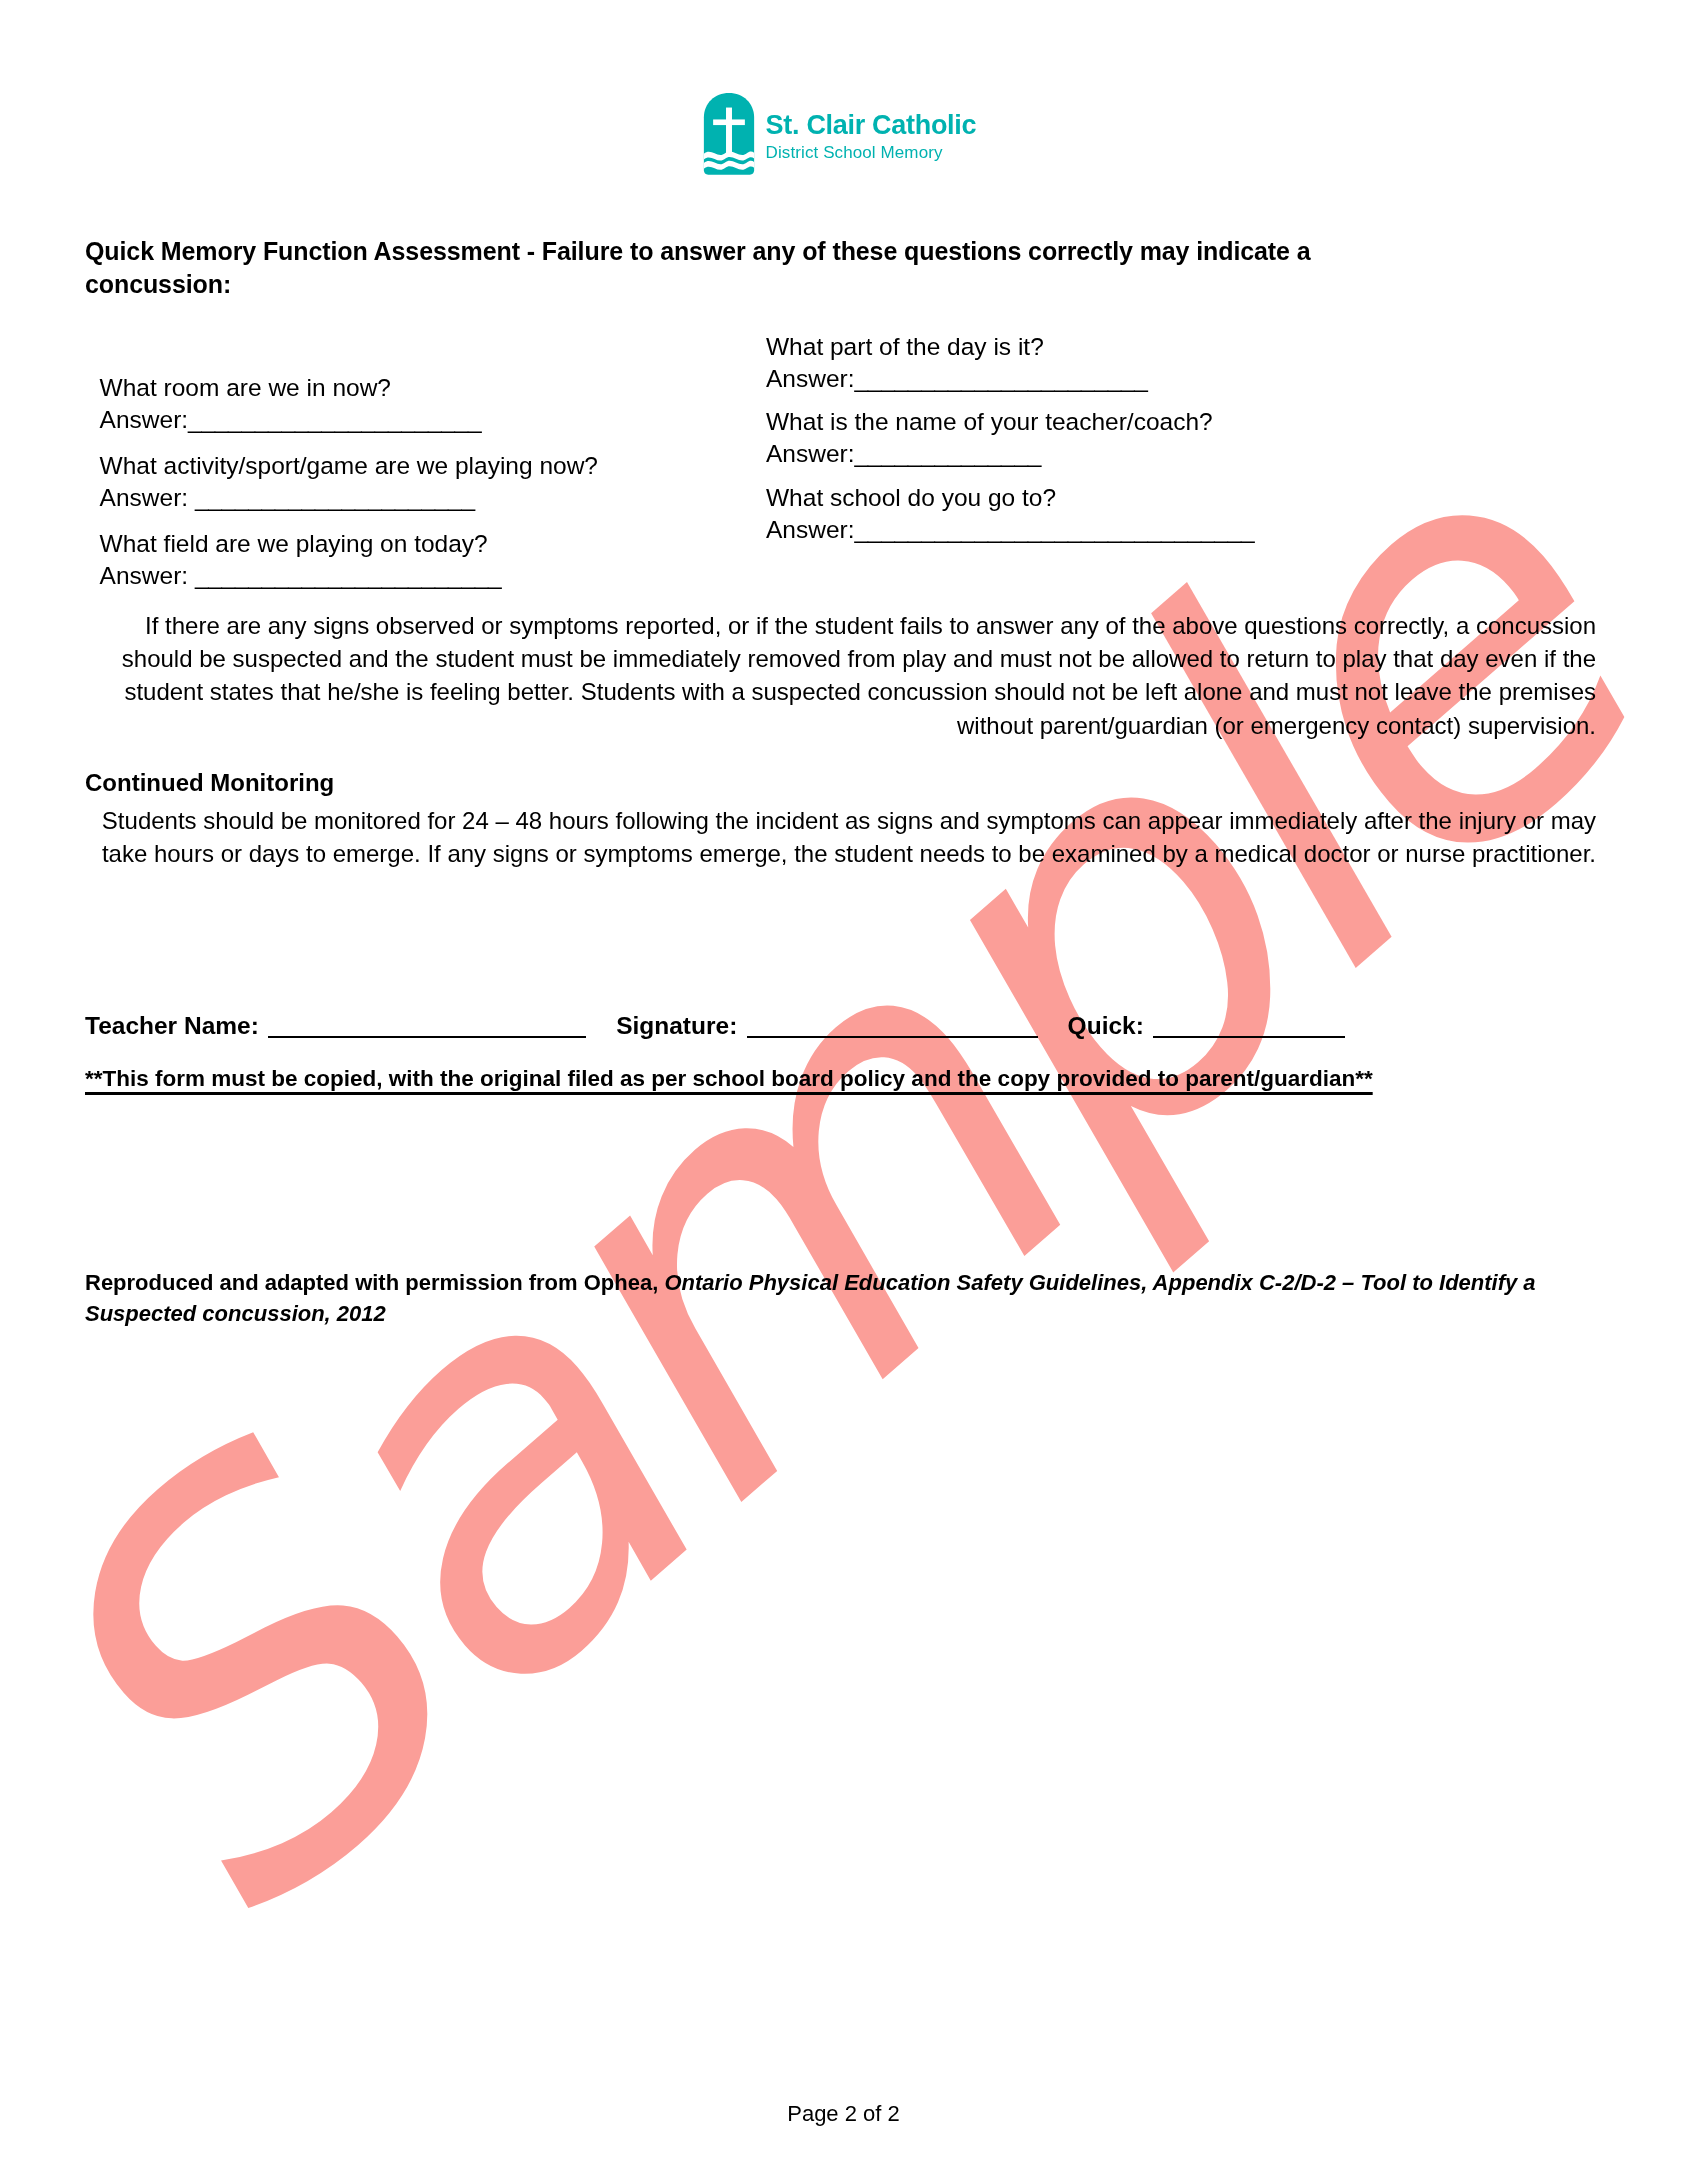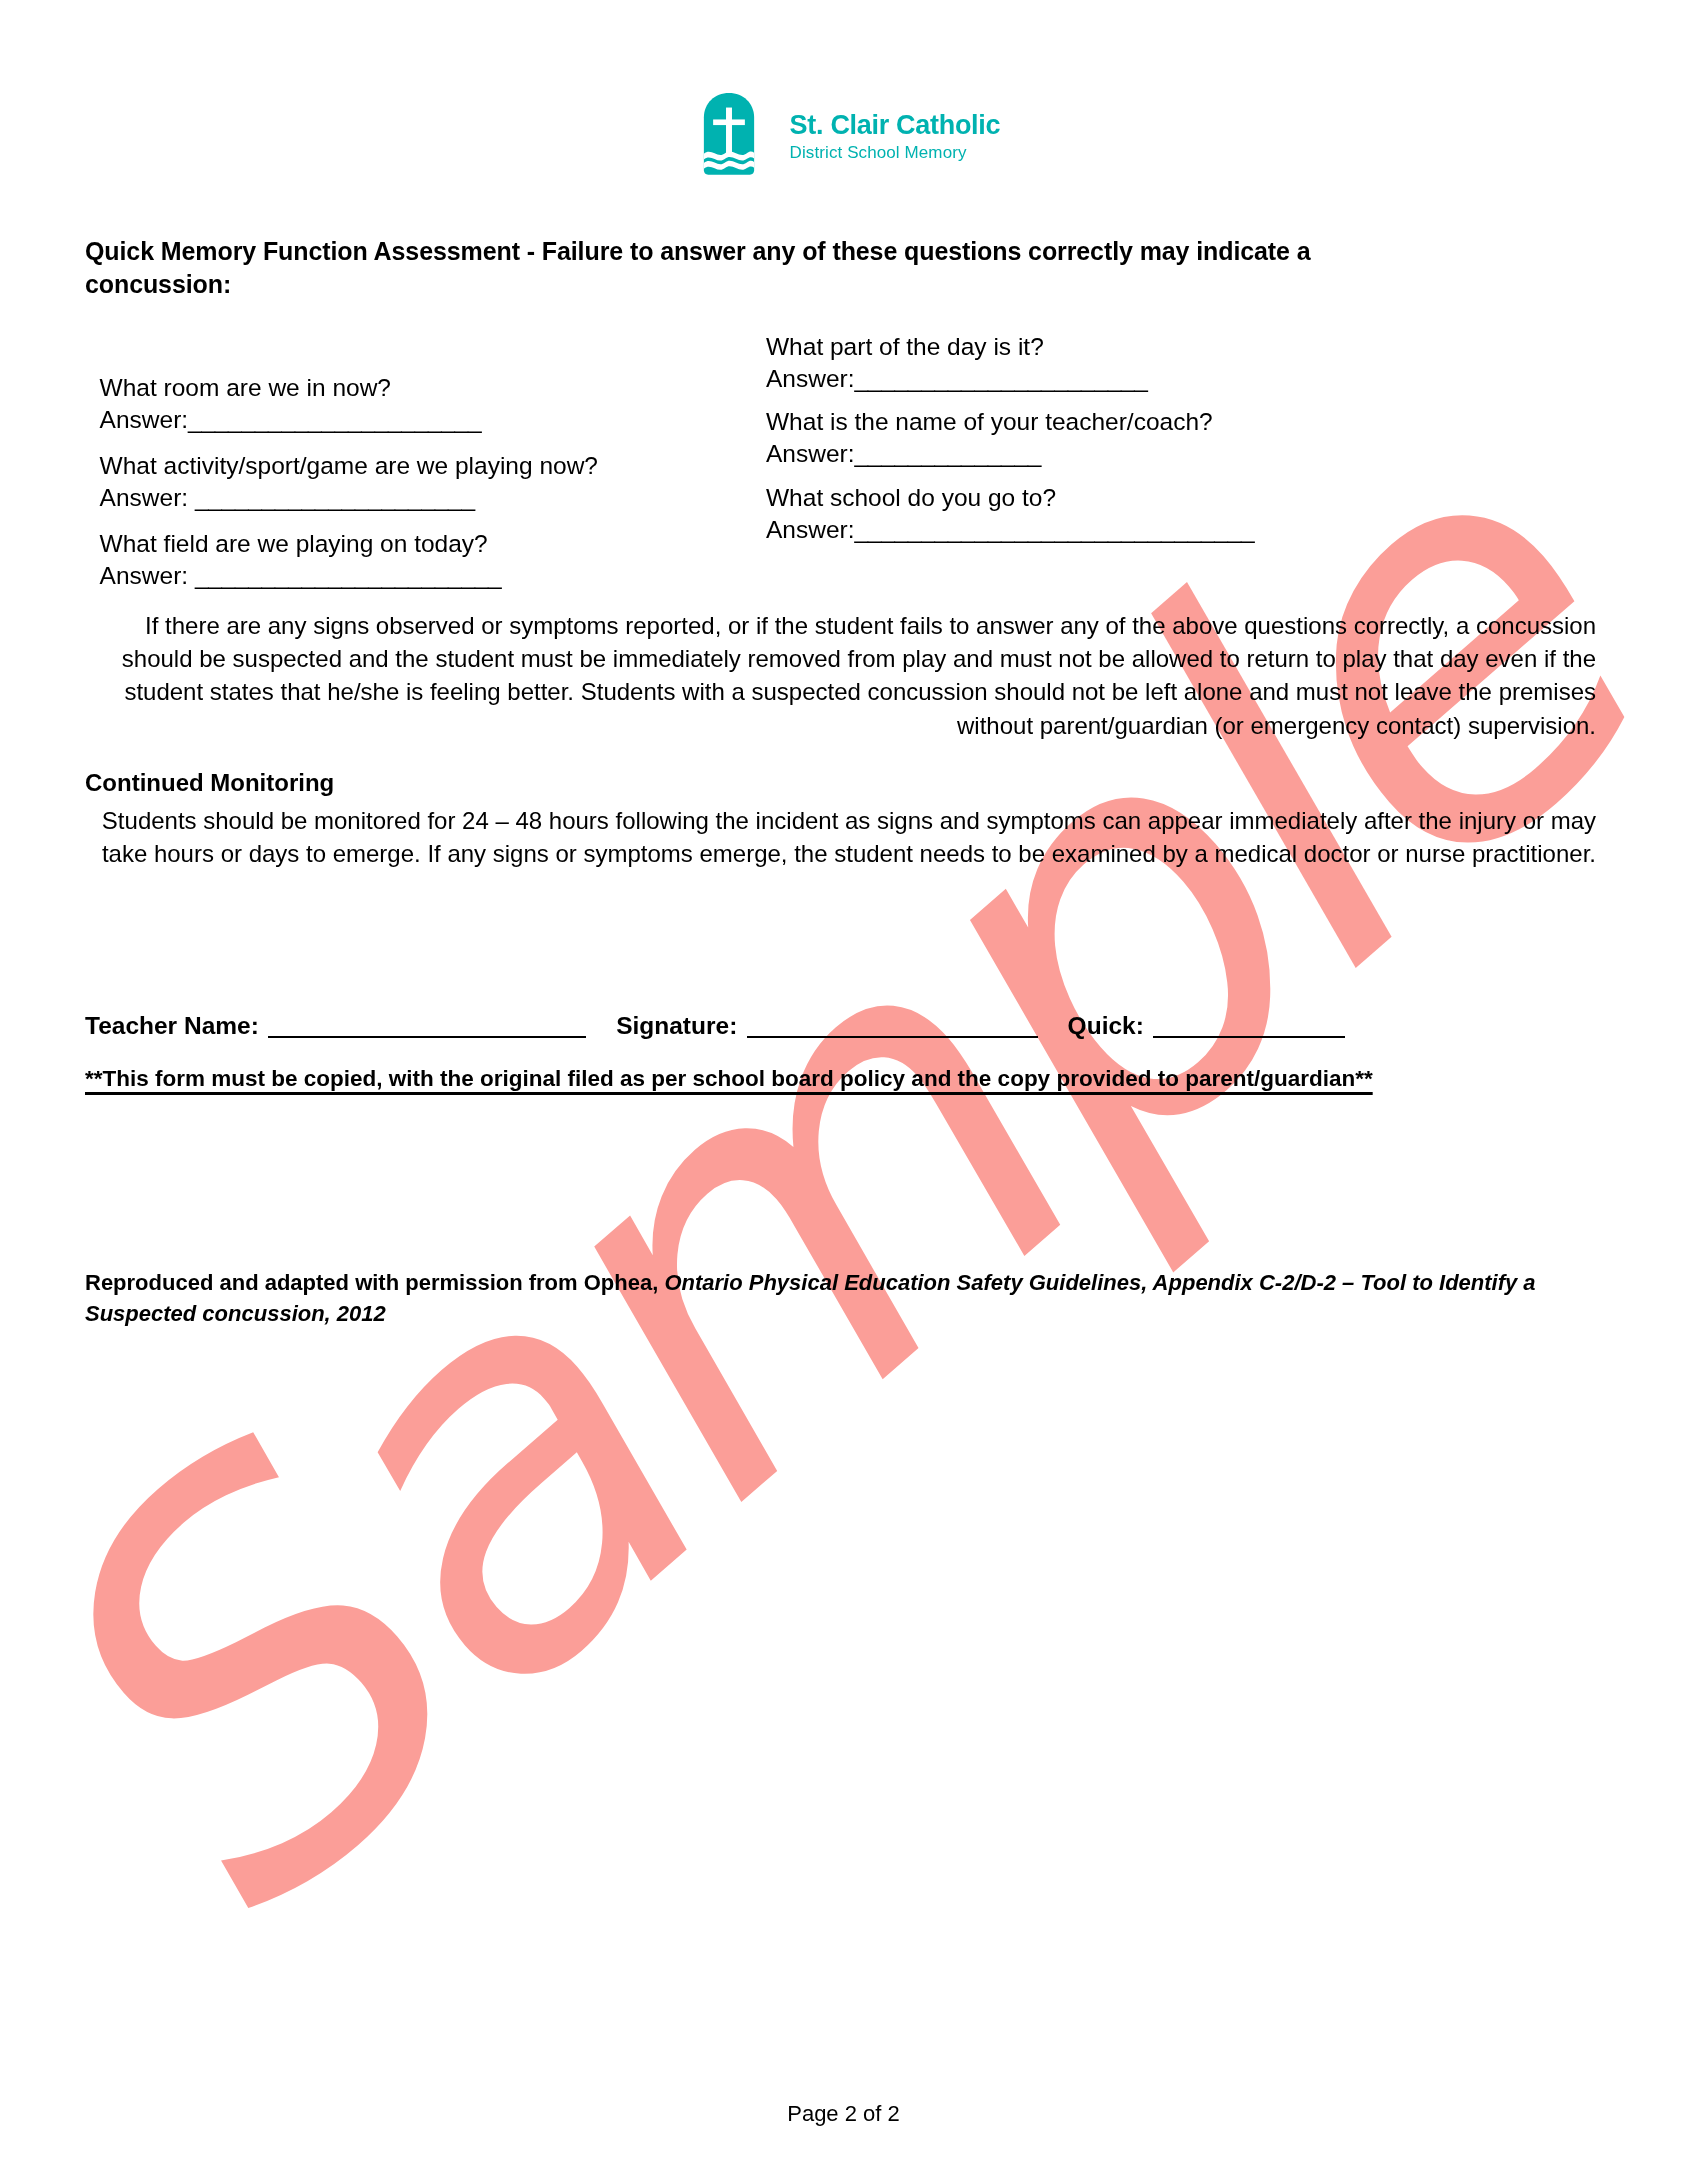--- a/index.html
+++ b/index.html
@@ -48,21 +48,20 @@
     width: 52px;
     height: 82px;
     flex: 0 0 auto;
   }
   .logo-text {
     display: flex;
     flex-direction: column;
     justify-content: center;
     line-height: 1.0;
     padding-top: 5.3px;
-    margin-left: 24px;
   }
   .logo-name {
     color: #00b2b0;
     font-size: 27px;
     font-weight: bold;
     letter-spacing: -0.3px;
     white-space: nowrap;
   }
   .logo-sub {
     color: #00b2b0;

